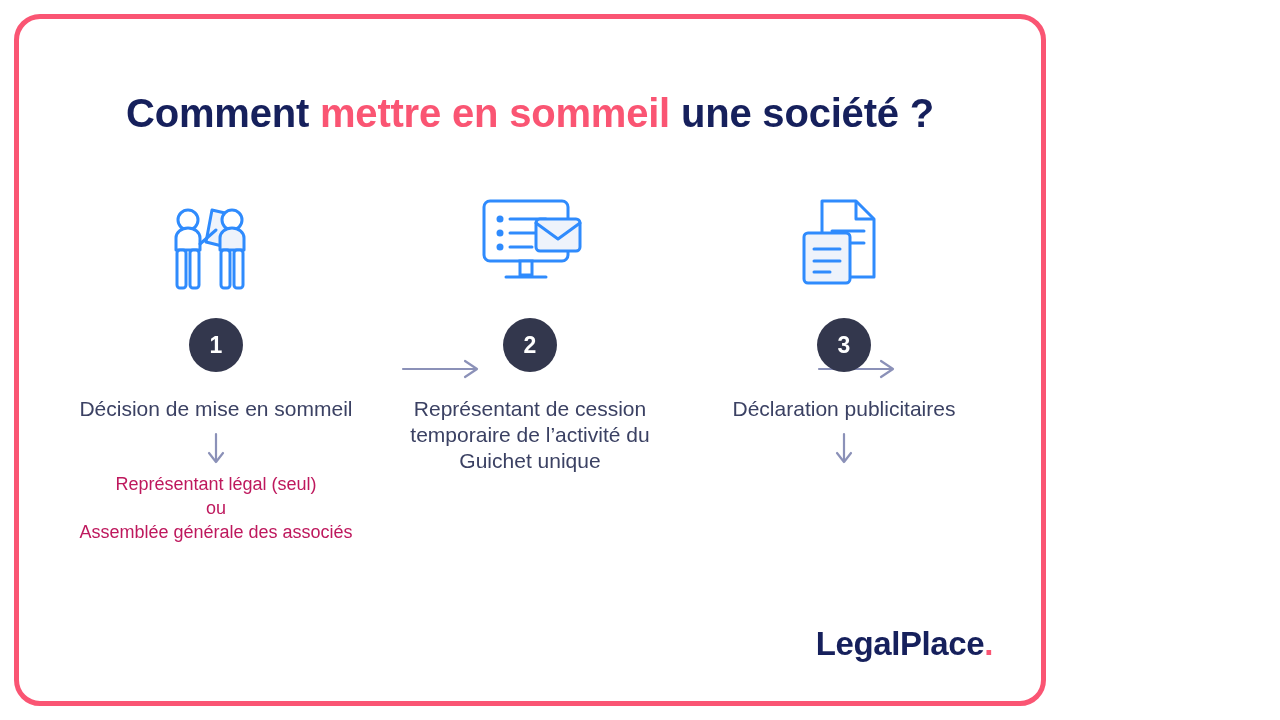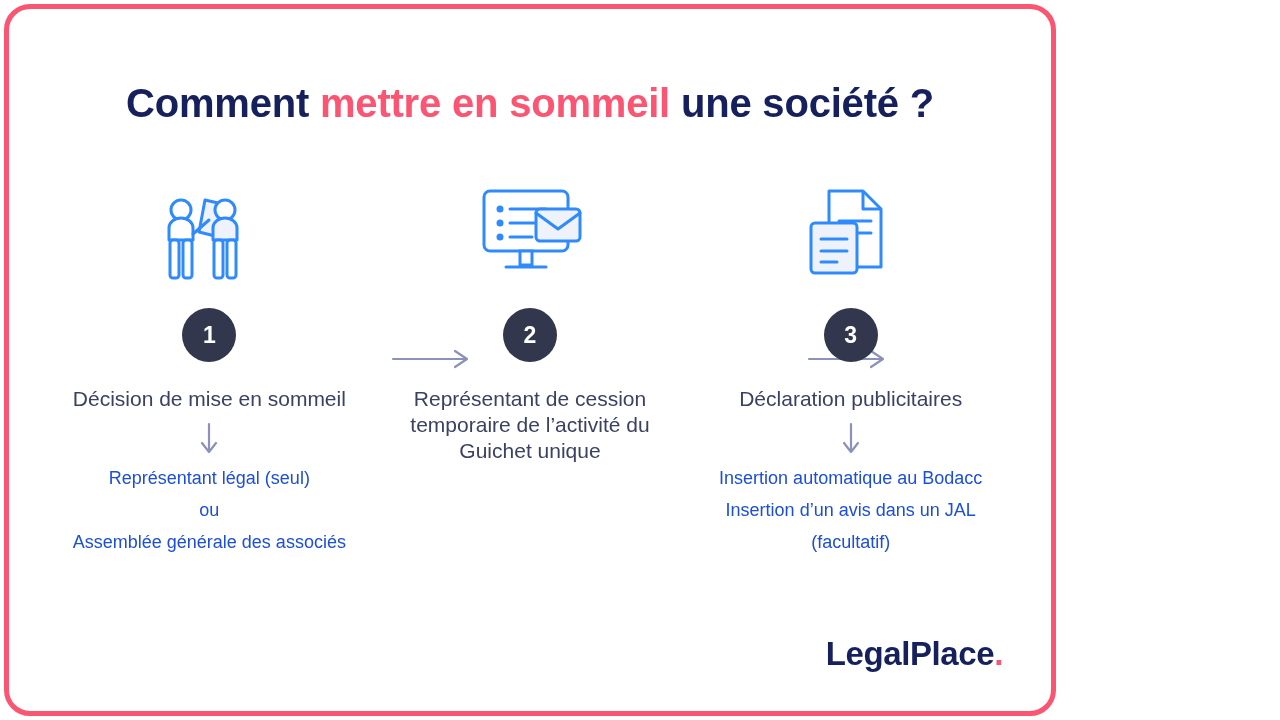--- a/index.html
+++ b/index.html
@@ -12,21 +12,21 @@
     height: 720px;
     font-family: "Liberation Sans", sans-serif;
     overflow: hidden;
   }
   #infographic {
     position: relative;
     width: 1060px;
     height: 720px;
     background: #ffffff;
     box-sizing: border-box;
-    padding: 4px;
+    padding: 14px;
   }
   .frame {
     position: relative;
     width: 100%;
     height: 100%;
     box-sizing: border-box;
     border: 5px solid #fa5573;
     border-radius: 26px;
     background: #ffffff;
   }
@@ -100,22 +100,22 @@
     height: 36px;
     display: flex;
     align-items: center;
     justify-content: center;
   }
   .down-arrow.hidden { visibility: hidden; }
 
   .step-detail {
     margin-top: 4px;
     font-size: 18px;
-    line-height: 32px;
-    color: #1d4ed8;
+    line-height: 24px;
+    color: #be185d;
     text-align: center;
     max-width: 300px;
     white-space: pre-line;
   }
 
   
   .h-arrow {
     position: absolute;
     top: 338px;
     width: 84px;
@@ -246,22 +246,20 @@
           </span>
         </div>
         <div class="badge">3</div>
         <div class="step-title">Déclaration publicitaires</div>
         <div class="down-arrow">
           <svg width="22" height="36" viewBox="0 0 22 36" fill="none" aria-hidden="true">
             <line x1="11" y1="2" x2="11" y2="28" stroke="#8b91b8" stroke-width="2.2" stroke-linecap="round"></line>
             <polyline points="4,21 11,30 18,21" fill="none" stroke="#8b91b8" stroke-width="2.2" stroke-linecap="round" stroke-linejoin="round"></polyline>
           </svg>
         </div>
-        <div class="step-detail">Insertion automatique au Bodacc
-Insertion d’un avis dans un JAL (facultatif)</div>
       </div>
 
     </div>
 
     <div class="logo">
       <span>LegalPlace</span><span class="dot">.</span>
     </div>
 
   </div>
 </div>

